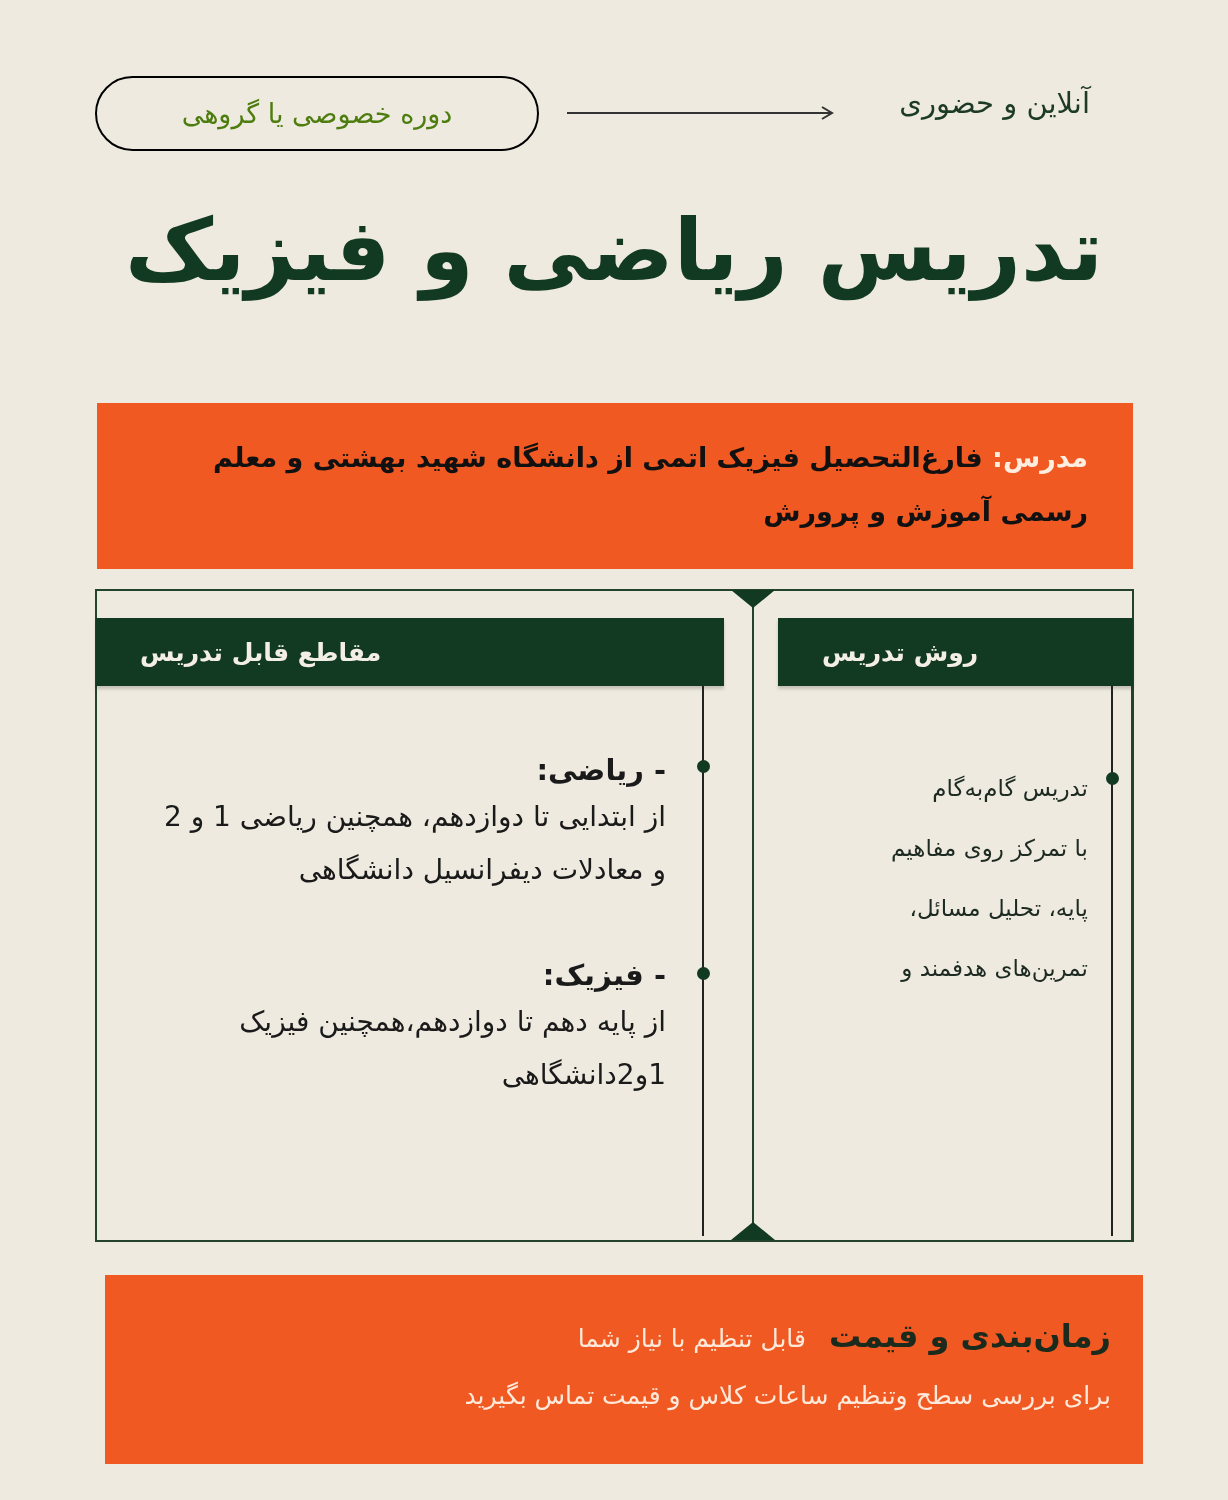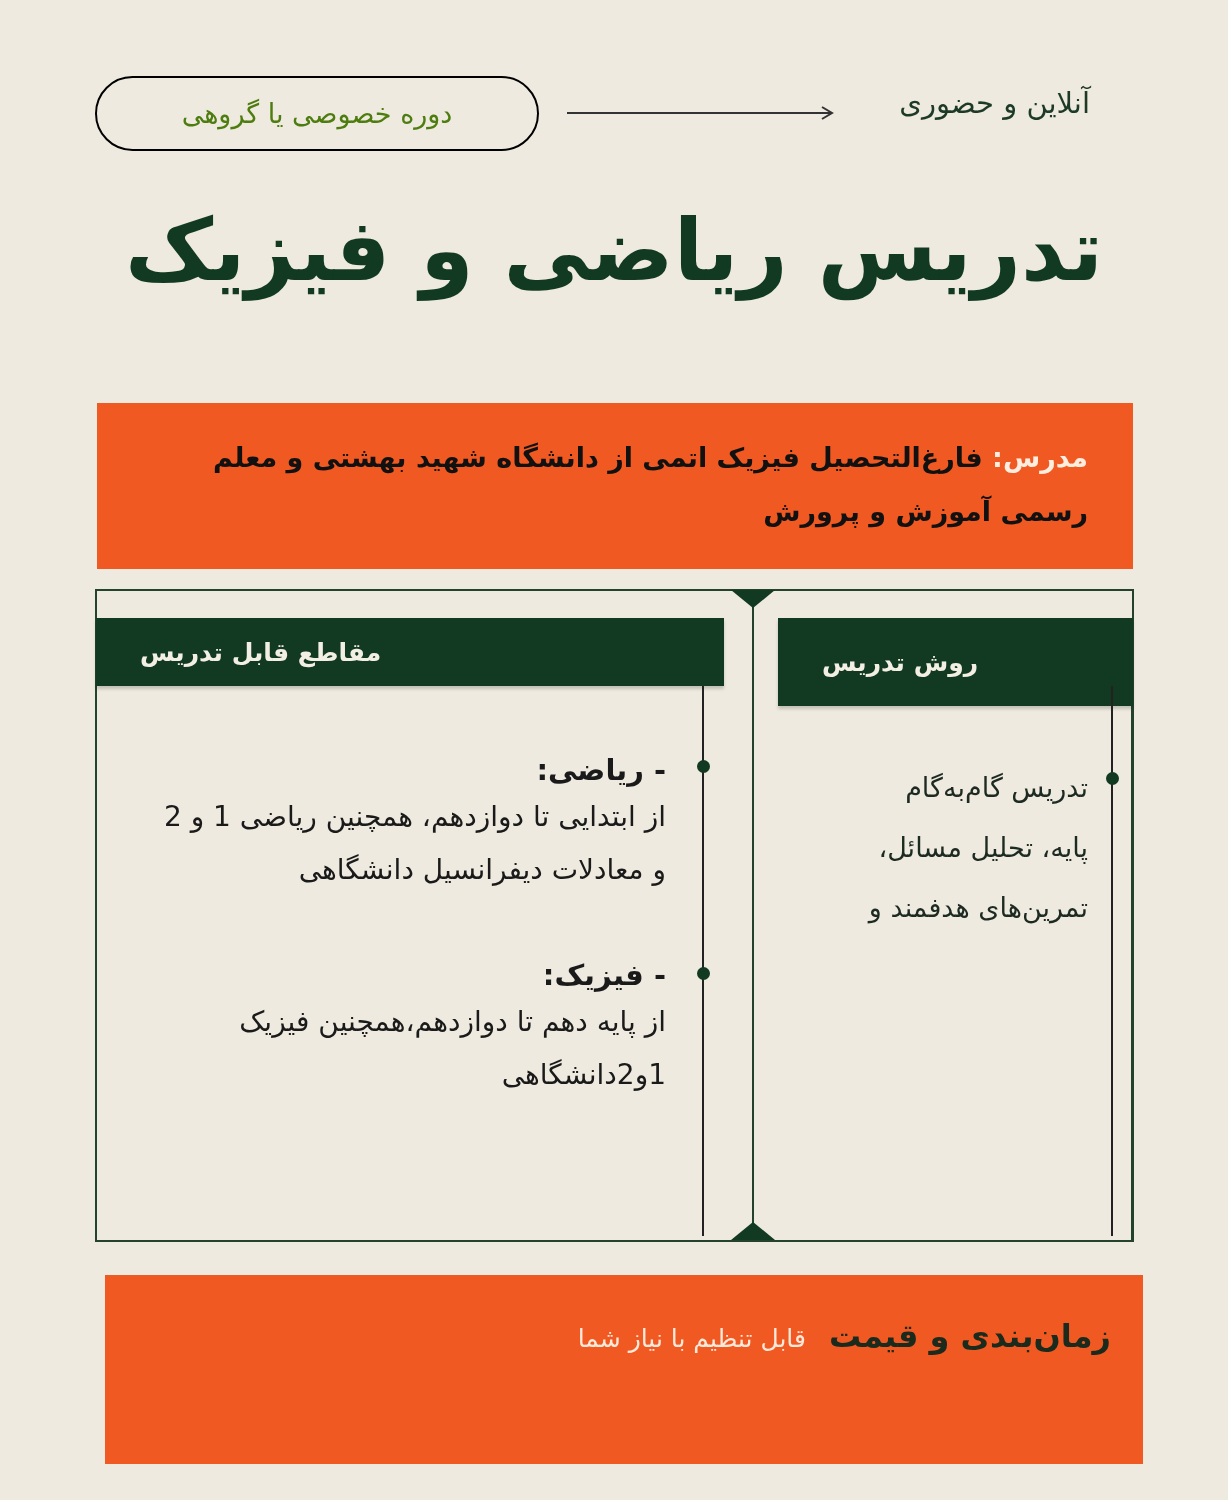--- a/index.html
+++ b/index.html
@@ -65,38 +65,38 @@
 
   .header-bar {
     background: #123A22; color: #F3EFE4;
     display: flex; align-items: center; justify-content: flex-end;
     padding-right: 20px;
     font-size: 25px; font-weight: bold; direction: rtl;
     box-shadow: 0 3px 3px rgba(0,0,0,0.18);
     padding-left: 44px;
   }
   .header-left { left: 96px; top: 618px; width: 628px; height: 68px; }
-  .header-right { left: 778px; top: 618px; width: 355px; height: 88px; }
+  .header-right { left: 778px; top: 618px; width: 355px; height: 68px; }
 
   .tl-line { width: 2px; background: #222; }
   .tl-left { left: 702px; top: 686px; height: 550px; }
   .tl-right { left: 1111px; top: 686px; height: 550px; }
   .dot { width: 13px; height: 13px; border-radius: 50%; background: #123A22; }
 
   .inner-rule-right { left: 1131px; top: 686px; width: 2px; height: 555px; background: #24432c; }
 
   .subject {
     right: 562px; width: 520px; direction: rtl; text-align: right; color: #1a1a1a;
   }
   .subject-title { font-size: 29px; font-weight: bold; line-height: 40px; }
   .subject-body { font-size: 28px; line-height: 53px; }
 
   .method {
     right: 140px; width: 300px; top: 758px; direction: rtl; text-align: right;
-    font-size: 27px; line-height: 60px; color: #1d2a22;
+    font-size: 23px; line-height: 60px; color: #1d2a22;
   }
 
   
   .bottom {
     left: 105px; top: 1275px; width: 1038px; height: 189px;
     background: #F05A22;
   }
   .bottom-row1 {
     position: absolute; right: 32px; top: 42px; direction: rtl; white-space: nowrap;
   }
@@ -154,22 +154,24 @@
   <div class="subject-title">- ریاضی:</div>
   <div class="subject-body">از ابتدایی تا دوازدهم، همچنین ریاضی 1 و 2 و معادلات دیفرانسیل دانشگاهی</div>
 </div>
 <div class="abs subject" style="top:955px;">
   <div class="subject-title">- فیزیک:</div>
   <div class="subject-body">از پایه دهم تا دوازدهم،همچنین فیزیک 1و2دانشگاهی</div>
 </div>
 
 <div class="abs method">
   <div>تدریس گام‌به‌گام</div>
+  <div>با تمرکز روی مفاهیم</div>
   <div>پایه، تحلیل مسائل،</div>
   <div>تمرین‌های هدفمند و</div>
 </div>
 
 <div class="abs bottom">
   <div class="bottom-row1">
     <span class="bottom-strong">زمان‌بندی و قیمت</span>
     <span class="bottom-light">قابل تنظیم با نیاز شما</span>
   </div>
+  <div class="bottom-row2">برای بررسی سطح وتنظیم ساعات کلاس و قیمت  تماس بگیرید</div>
 </div>
 
 </body></html>

